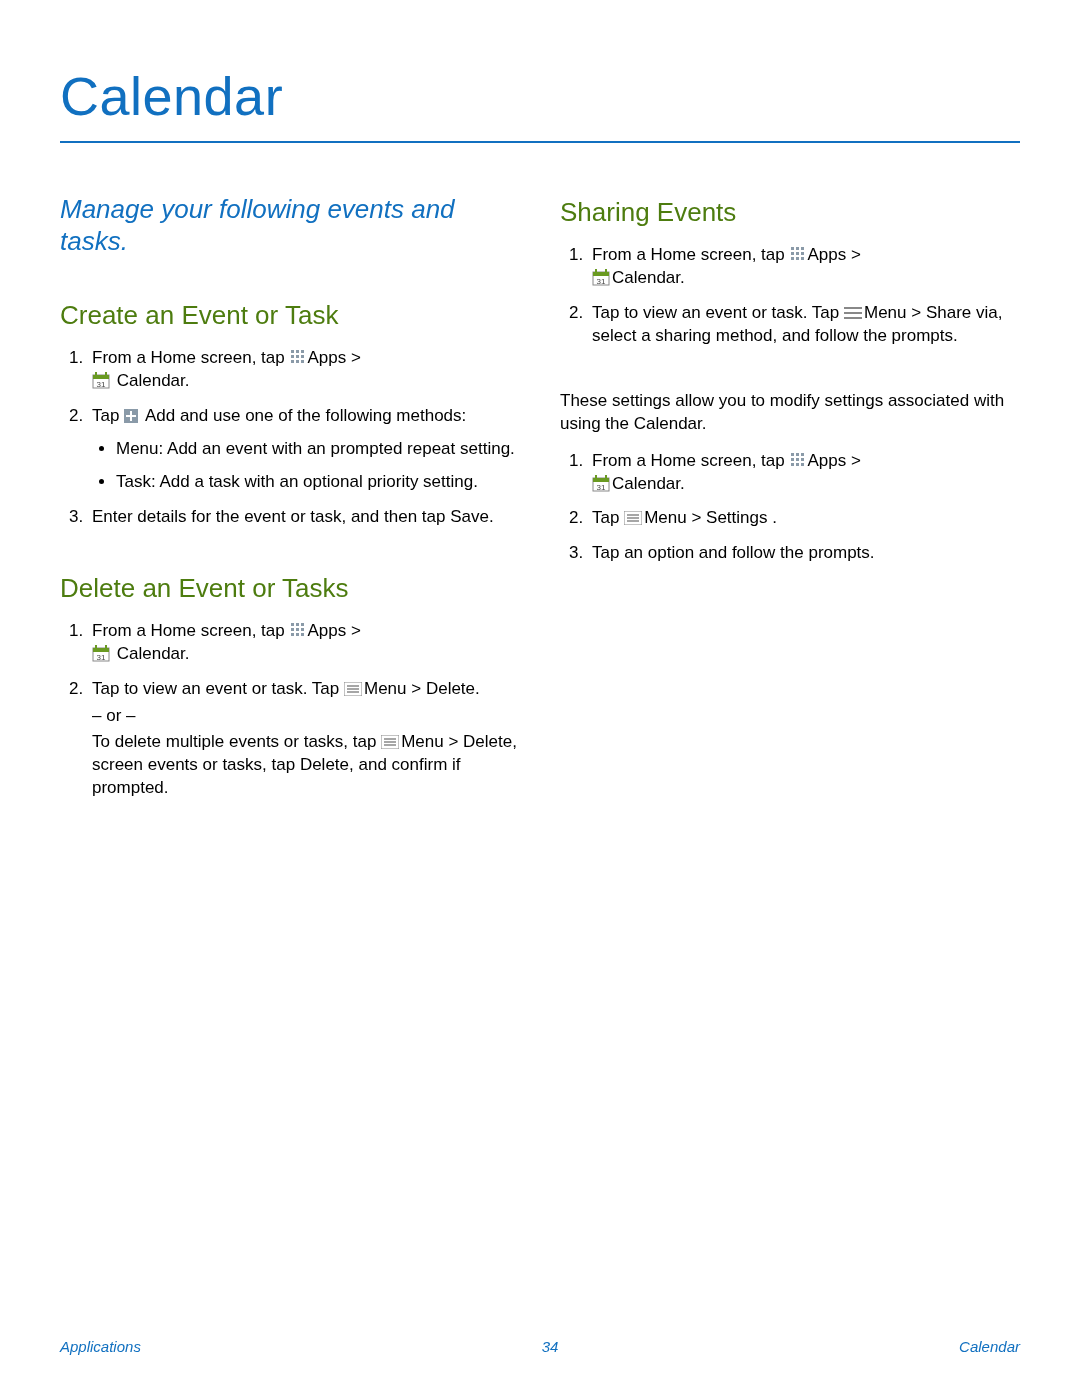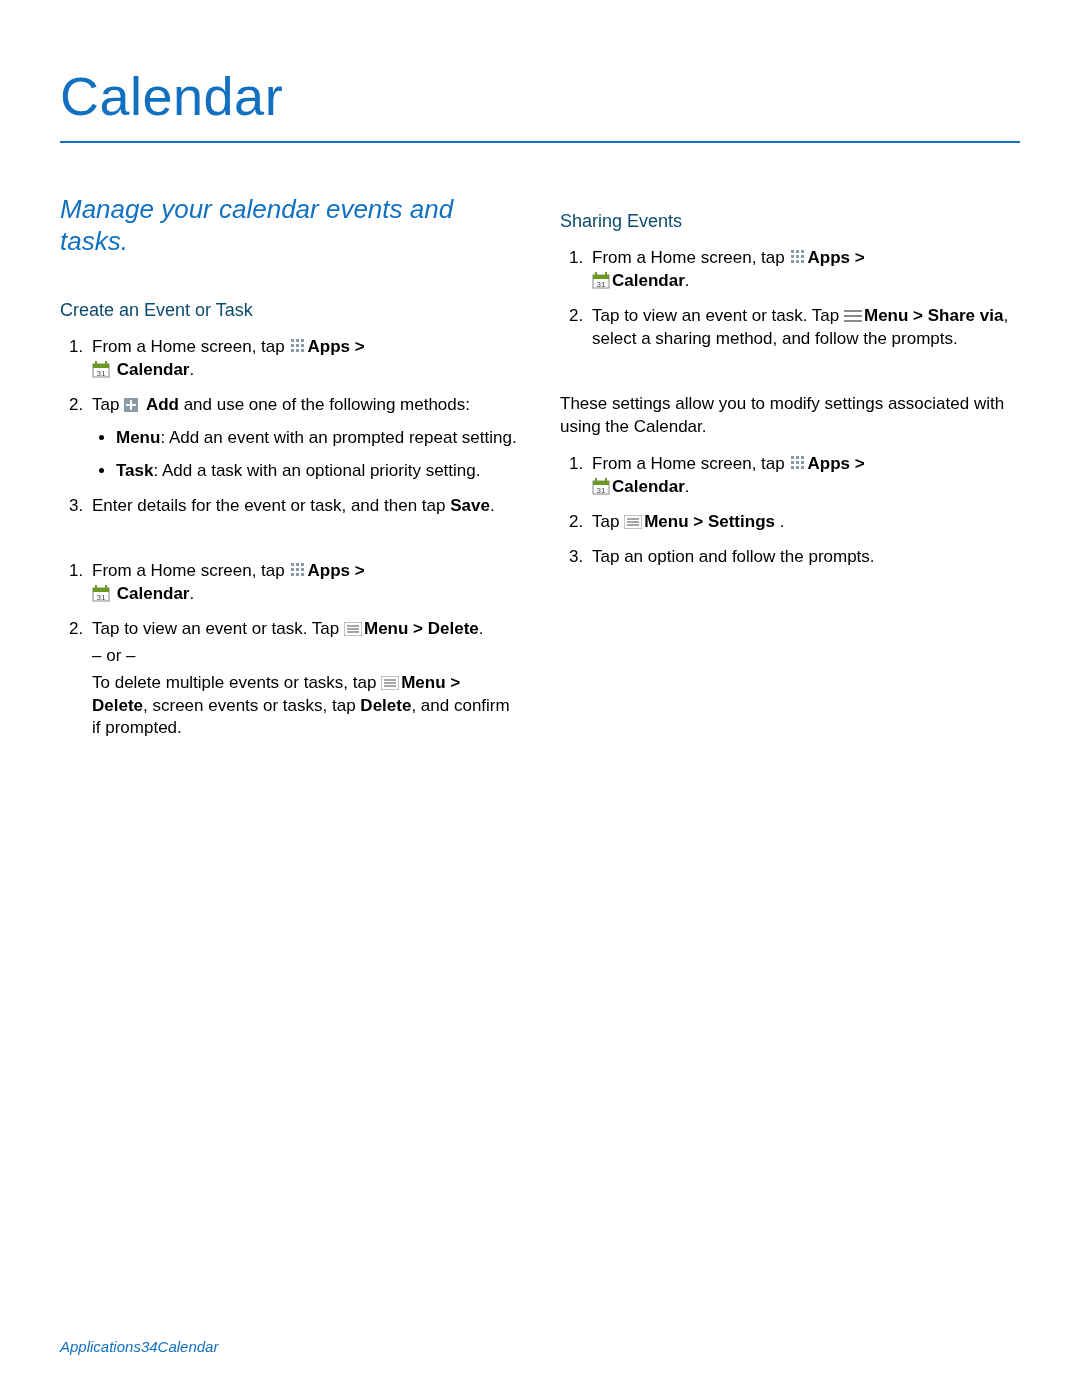--- a/index.html
+++ b/index.html
@@ -40,41 +40,41 @@
   }
   .intro {
     font-size: 26px;
     font-style: italic;
     color: #1170c0;
     margin: 0 0 40px 0;
     line-height: 1.25;
     font-weight: 400;
   }
   h2.section {
-    font-size: 18px;
+    font-size: 26px;
     font-weight: 400;
-    color: #0c4a6e;
-    margin: 16px 0 14px 0;
+    color: #4d7c0f;
+    margin: 2px 0 14px 0;
   }
   .section-block { margin-bottom: 42px; }
   ol.steps {
     margin: 0;
     padding-left: 28px;
   }
   ol.steps > li {
     margin-bottom: 12px;
     padding-left: 4px;
   }
   ul.bullets {
     list-style: disc;
     margin: 10px 0 10px 0;
     padding-left: 24px;
   }
   ul.bullets > li { margin-bottom: 10px; }
-  .bold { font-weight: 700; }
+  .bold { font-weight: 400; }
   p.body { margin: 0 0 14px 0; }
   .icon-apps {
     display: inline-block;
     vertical-align: -2px;
     line-height: 0;
     margin: 0 1px;
   }
   .icon-cal {
     display: inline-block;
     vertical-align: -3px;
@@ -107,39 +107,39 @@
     display: inline-block;
     vertical-align: -2px;
     line-height: 0;
     margin: 0 2px 0 0;
   }
 
   .footer {
     position: absolute;
     left: 60px; right: 60px; bottom: 40px;
     display: flex;
-    justify-content: flex-start;
+    justify-content: space-between;
     font-size: 15px;
     font-style: italic;
     color: #1170c0;
   }
 </style>
 </head>
 <body>
 
 <div class="page">
 
   <h1 class="page-title">Calendar</h1>
   <hr class="title-rule">
 
   <div class="columns">
 
     <div class="col">
 
-      <p class="intro">Manage your calendar events and tasks.</p>
+      <p class="intro">Manage your following events and tasks.</p>
 
       <div class="section-block">
         <h2 class="section">Create an Event or Task</h2>
         <ol class="steps">
           <li>
             <span>From a Home screen, tap </span>
             <span class="icon-apps">
               <svg width="16" height="16">
                   <g fill="#8a9aa8">
                     <rect x="1" y="1" width="3" height="3"></rect>
@@ -173,20 +173,21 @@
               <li><span class="bold">Task</span><span>: Add a task with an optional priority setting.</span></li>
             </ul>
           </li>
           <li>
             <span>Enter details for the event or task, and then tap </span><span class="bold">Save</span><span>.</span>
           </li>
         </ol>
       </div>
 
       <div class="section-block">
+        <h2 class="section">Delete an Event or Tasks</h2>
         <ol class="steps">
           <li>
             <span>From a Home screen, tap </span>
             <span class="icon-apps">
               <svg width="16" height="16">
                   <g fill="#8a9aa8">
                     <rect x="1" y="1" width="3" height="3"></rect>
                     <rect x="6" y="1" width="3" height="3"></rect>
                     <rect x="11" y="1" width="3" height="3"></rect>
                     <rect x="1" y="6" width="3" height="3"></rect>

